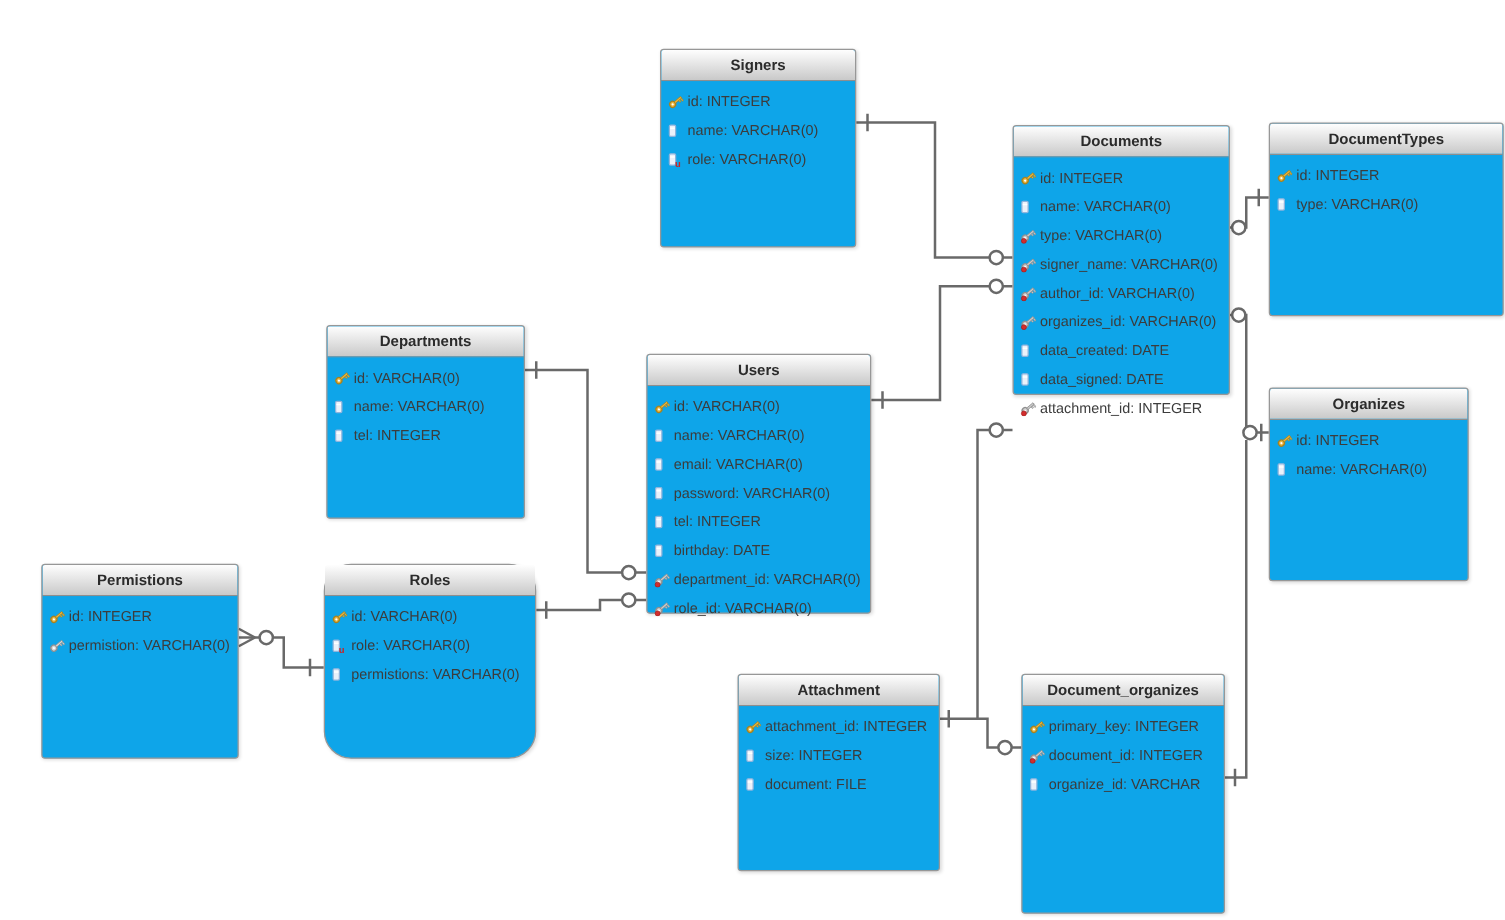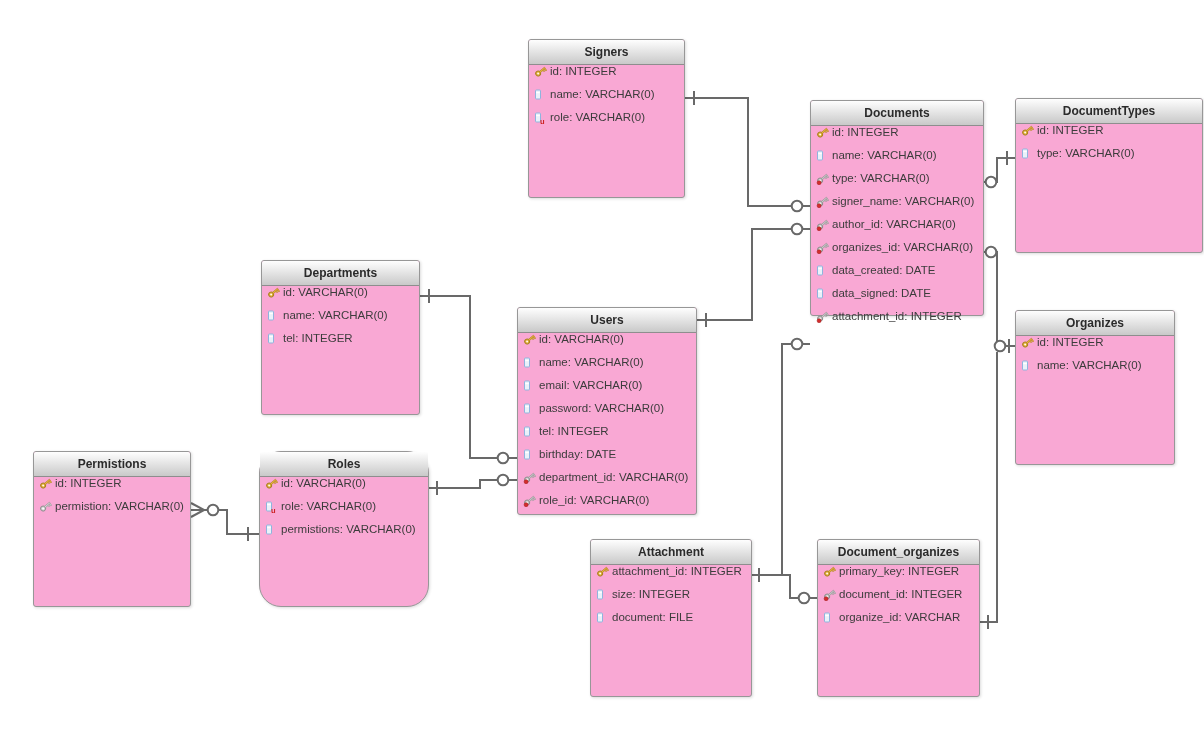--- a/index.html
+++ b/index.html
@@ -2,33 +2,33 @@
 <html><head>
 <meta charset="utf-8">
 <style>
   html,body{margin:0;padding:0;background:#ffffff;}
   .canvas{
     position:relative;width:1204px;height:736px;background:#ffffff;
     overflow:hidden;font-family:"Liberation Sans",sans-serif;
   }
   .rel-svg{position:absolute;left:0;top:0;z-index:1;}
   .db-table{
-    position:absolute;z-index:2;background:#f9a8d4;
+    position:absolute;z-index:2;background:#0ea5e9;
     border:1px solid #979797;border-radius:3px;
     box-shadow:1px 1px 3px rgba(0,0,0,.14);
     box-sizing:border-box;
   }
   .thead{
     height:24px;line-height:24px;text-align:center;
     font-size:12px;font-weight:bold;color:#2b2b2b;
     background:linear-gradient(#fefefe,#c9c9c9);
     border-bottom:1px solid #8e8e8e;border-radius:2px 2px 0 0;
   }
   .trow{
-    height:23px;display:flex;align-items:flex-start;
+    height:23px;display:flex;align-items:flex-end;
     padding:0 3px 0 5px;font-size:11.5px;color:#3c3c3c;
   }
   .ticon{width:16px;flex:0 0 16px;display:flex;align-items:center;}
   .tlabel{white-space:nowrap;}
 </style>
 </head>
 <body>
 
 <div class="canvas">
 
@@ -330,21 +330,21 @@
       <div class="trow">
         <span class="ticon">
           <svg width="11" height="13" viewBox="0 0 11 13">
             <rect x="1.5" y="2" width="5" height="9" rx="1" fill="#eaf1fa" stroke="#8fb4dd" stroke-width="1"></rect>
             <line x1="2.2" y1="4.6" x2="5.8" y2="4.6" stroke="#ffffff" stroke-width="1.2"></line>
           </svg>
         </span>
         <span class="tlabel">tel: INTEGER</span>
       </div>
     </div>
-    <div class="db-table" style="left: 517px; top: 283px; width: 180px; height: 208px; margin-top: 24px;">
+    <div class="db-table" style="left: 517px; top: 283px; width: 180px; height: 208px;">
       <div class="thead">Users</div>
       <div class="trow">
         <span class="ticon">
           <svg width="13" height="13" viewBox="0 0 13 13">
             <g transform="rotate(-40 6.5 6.5)">
               <circle cx="3.4" cy="6.5" r="2.4" fill="#e8b33b" stroke="#a8821f" stroke-width="1"></circle>
               <circle cx="3.4" cy="6.5" r="0.9" fill="#ffffff"></circle>
               <rect x="5.6" y="5.7" width="6.6" height="1.6" fill="#e8b33b" stroke="#a8821f" stroke-width="0.6"></rect>
               <rect x="8.9" y="7.3" width="1.1" height="1.7" fill="#e8b33b" stroke="#a8821f" stroke-width="0.5"></rect>
               <rect x="11.0" y="7.3" width="1.1" height="2.3" fill="#e8b33b" stroke="#a8821f" stroke-width="0.5"></rect>
@@ -524,21 +524,21 @@
       <div class="trow">
         <span class="ticon">
           <svg width="11" height="13" viewBox="0 0 11 13">
             <rect x="1.5" y="2" width="5" height="9" rx="1" fill="#eaf1fa" stroke="#8fb4dd" stroke-width="1"></rect>
             <line x1="2.2" y1="4.6" x2="5.8" y2="4.6" stroke="#ffffff" stroke-width="1.2"></line>
           </svg>
         </span>
         <span class="tlabel">document: FILE</span>
       </div>
     </div>
-    <div class="db-table" style="left: 817px; top: 539px; width: 163px; height: 158px;">
+    <div class="db-table" style="left: 817px; top: 539px; width: 163px; height: 192px;">
       <div class="thead">Document_organizes</div>
       <div class="trow">
         <span class="ticon">
           <svg width="13" height="13" viewBox="0 0 13 13">
             <g transform="rotate(-40 6.5 6.5)">
               <circle cx="3.4" cy="6.5" r="2.4" fill="#e8b33b" stroke="#a8821f" stroke-width="1"></circle>
               <circle cx="3.4" cy="6.5" r="0.9" fill="#ffffff"></circle>
               <rect x="5.6" y="5.7" width="6.6" height="1.6" fill="#e8b33b" stroke="#a8821f" stroke-width="0.6"></rect>
               <rect x="8.9" y="7.3" width="1.1" height="1.7" fill="#e8b33b" stroke="#a8821f" stroke-width="0.5"></rect>
               <rect x="11.0" y="7.3" width="1.1" height="2.3" fill="#e8b33b" stroke="#a8821f" stroke-width="0.5"></rect>

